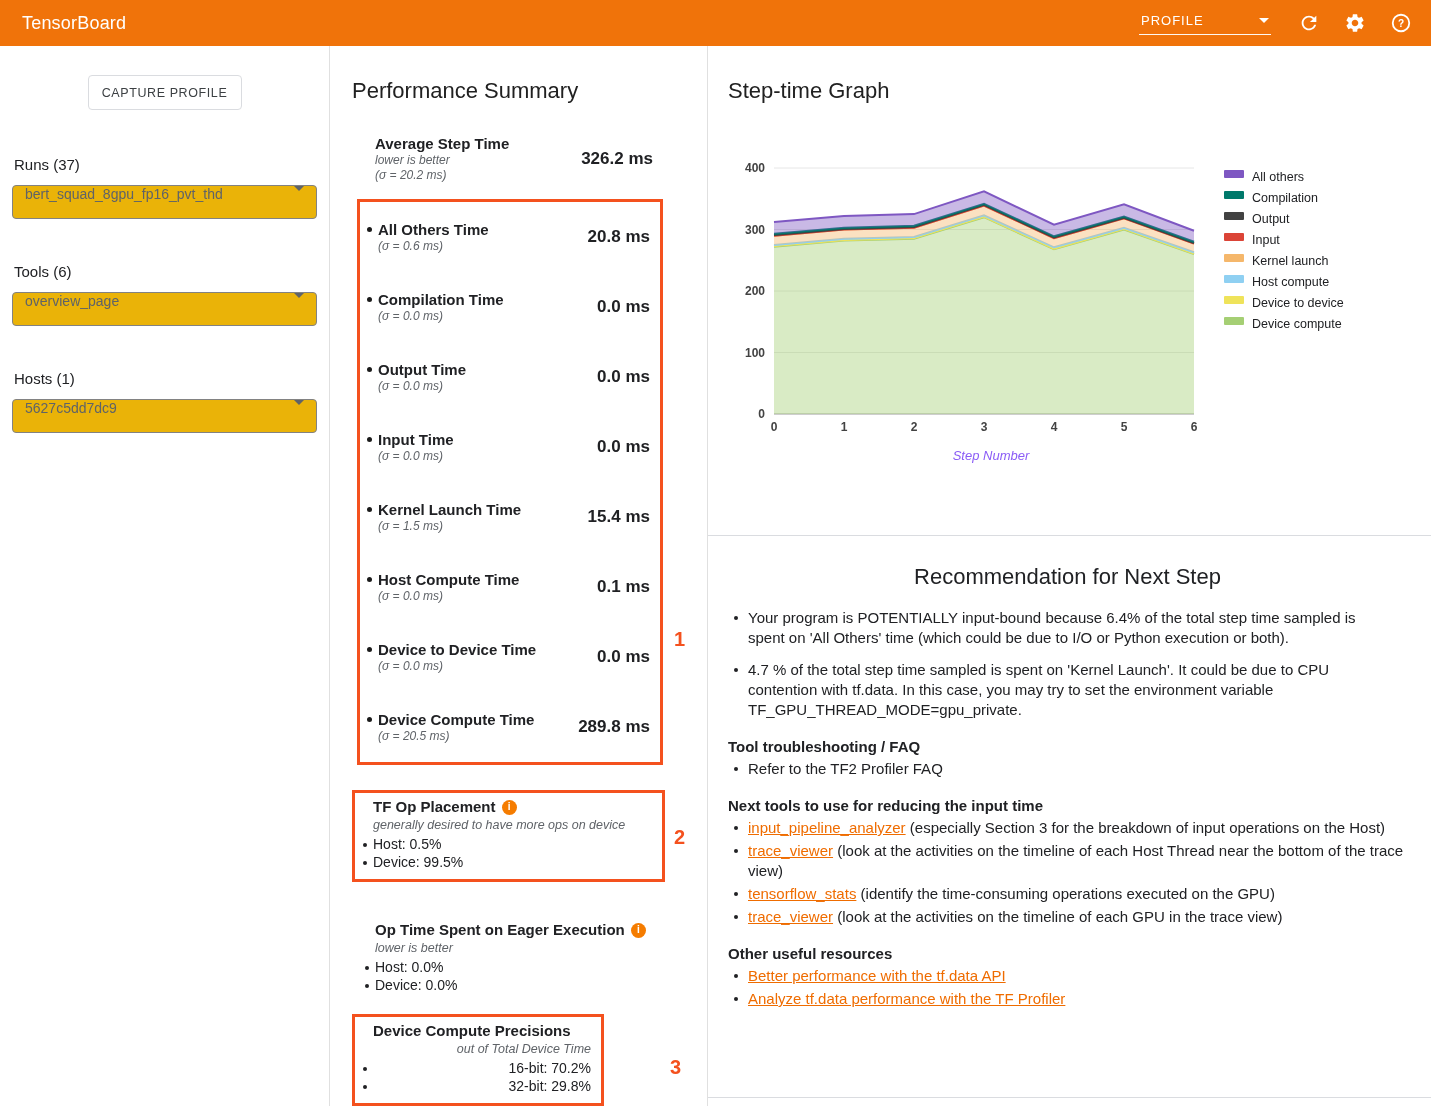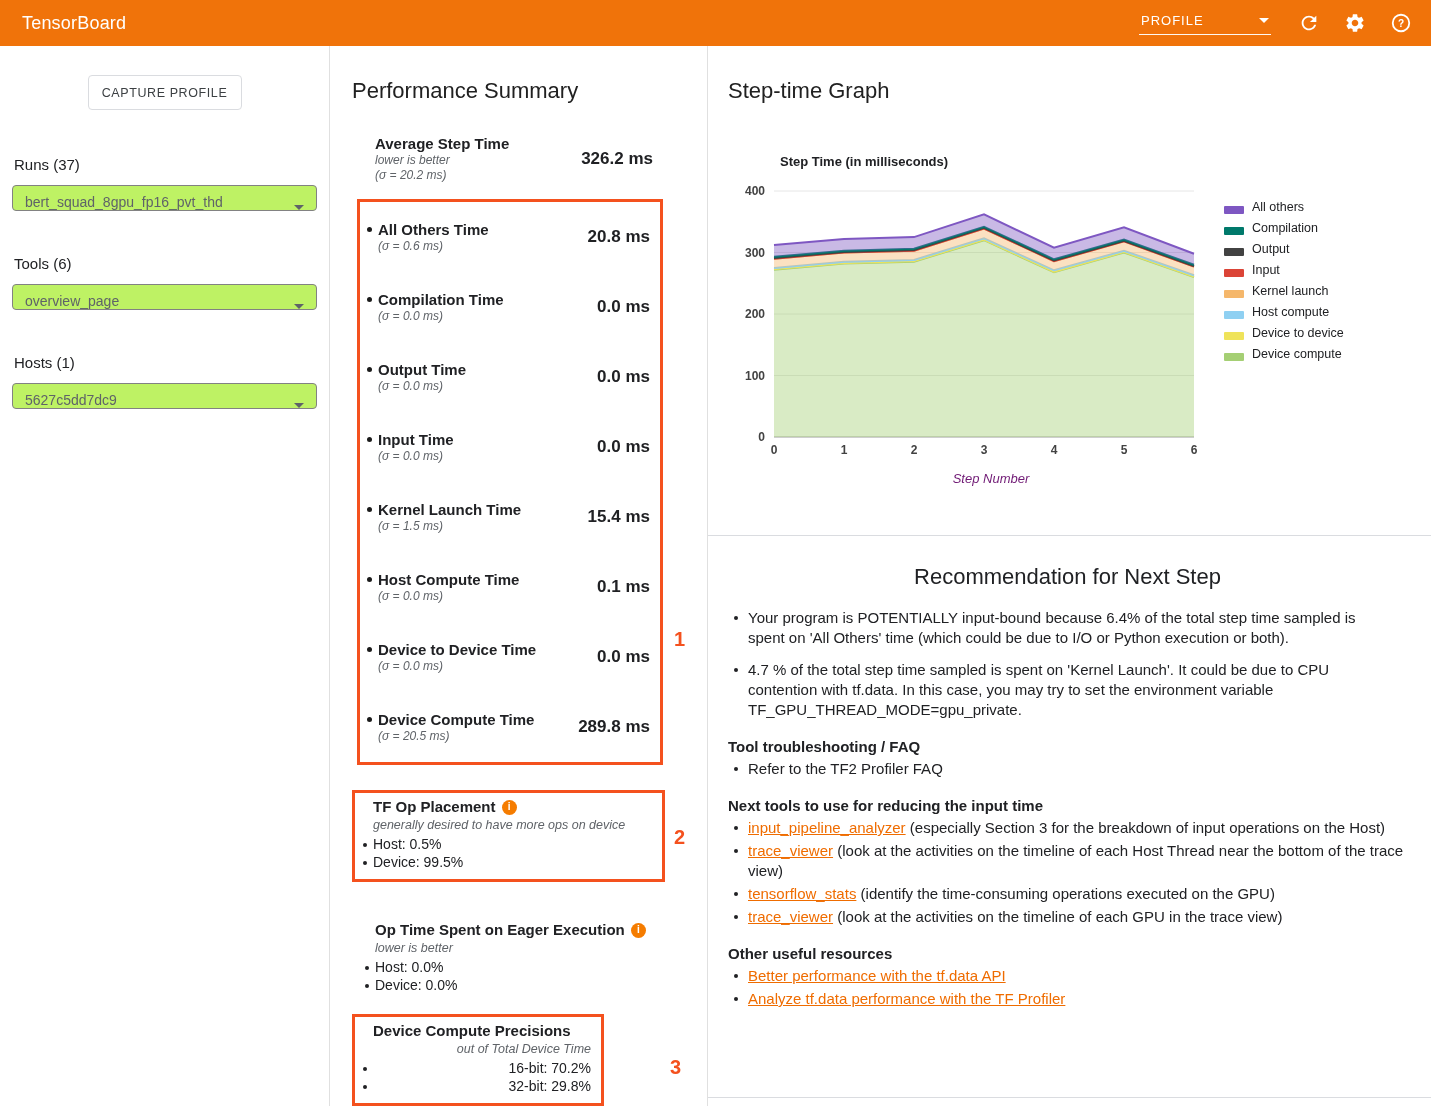--- a/index.html
+++ b/index.html
@@ -23,23 +23,23 @@
   .middle { width:378px; flex-shrink:0; border-right:1px solid #e0e0e0; padding:32px 0 0 22px; overflow:hidden; }
   .rightcol { flex:1; display:flex; flex-direction:column; position:relative; overflow:hidden; }
 
   
   .capture-btn { display:block; margin:0 auto; width:154px; height:35px; background:#fff;
     border:1px solid #dadce0; border-radius:4px; font-family:"Liberation Sans",sans-serif;
     font-size:12.5px; font-weight:500; letter-spacing:.6px; color:#3c4043; cursor:pointer; }
   .side-group { margin-top:44px; }
   .side-group.first { margin-top:46px; }
   .side-label { margin-left:14px; font-size:15px; color:#202124; line-height:17px; }
-  .select-box { margin:12px 12px 0 12px; height:26px; border:1px solid #828282; border-radius:4px;
-    display:flex; align-items:flex-end; justify-content:space-between; padding:0 12px;
-    font-size:14px; color:#5f6368; cursor:pointer; background:#bef264; }
+  .select-box { margin:12px 12px 0 12px; height:34px; border:1px solid #828282; border-radius:4px;
+    display:flex; align-items:flex-start; justify-content:space-between; padding:0 12px;
+    font-size:14px; color:#5f6368; cursor:pointer; background:#eab308; }
   .select-box .tri { border-top-color:#5f6368; }
 
   
   .col-title { font-size:22px; font-weight:500; color:#212121; line-height:26px; }
   .avg-row { display:flex; margin:30px 10px 0 23px; width:278px; }
   .metric-name { font-size:15px; font-weight:700; line-height:19px; }
   .metric-note, .metric-sigma { font-size:12px; font-style:italic; color:#5f6368; line-height:15px; }
   .metric-value { font-size:17px; font-weight:700; margin-left:auto; white-space:nowrap; }
   .avg-row .metric-value { align-self:center; }
 
@@ -76,23 +76,23 @@
     display:inline-flex; align-items:center; justify-content:center; font-size:10px;
     font-weight:700; font-style:normal; cursor:pointer; flex-shrink:0; }
   .info-icon::before { content:"i"; }
 
   
   .graph-section { padding:32px 0 0 20px; height:490px; border-bottom:1px solid #dadce0; }
   .chart-block { margin-top:50px; }
   .chart-title { font-size:13px; font-weight:700; margin:0 0 8px 52px; }
   .chart-wrap { display:flex; }
   #step-chart-svg { display:block; font-family:"Liberation Sans",sans-serif; }
-  .xlabel { font-size:13px; font-style:italic; width:486px; padding-left:40px; text-align:center; margin-top:12px; color:#701a75; }
+  .xlabel { font-size:13px; font-style:italic; width:486px; padding-left:40px; text-align:center; margin-top:12px; color:#8b5cf6; }
   .legend { margin-left:10px; padding-top:16px; }
-  .legend-row { display:flex; align-items:flex-end; height:21px; font-size:12.5px; color:#202124; }
+  .legend-row { display:flex; align-items:flex-start; height:21px; font-size:12.5px; color:#202124; }
   .legend-swatch { width:20px; height:8px; margin-right:8px; border-radius:1px; }
 
   
   .rec-section { padding:28px 24px 0 20px; flex:1; }
   .rec-title { font-size:22px; font-weight:500; line-height:26px;text-align:center; }
   .rec-bullets { margin-top:18px; }
   .rec-bullets li { font-size:15px; line-height:20px; padding-left:20px; margin-bottom:12px; max-width:668px; }
   .rec-bullets li::before { left:6px; }
   .rec-items li { font-size:15px; line-height:20px; padding-left:20px; margin-bottom:3px; max-width:676px; }
   .rec-items li::before { left:6px; }
@@ -283,21 +283,20 @@
         </div>
         <div class="anno-num num3">3</div>
       </div>
     </section>
 
     <section class="rightcol">
 
       <div class="graph-section">
         <h2 class="col-title">Step-time Graph</h2>
         <div class="chart-block">
-          <div class="chart-title">Step Time (in milliseconds)</div>
           <div class="chart-wrap">
             <div>
               <svg id="step-chart-svg" width="486" height="282" viewBox="0 0 486 282">
                   <line x1="46" y1="260" x2="466" y2="260" stroke="#9e9e9e" stroke-width="1"></line>
                   <text x="37" y="264" text-anchor="end" font-size="12" font-weight="700" fill="#424242">0</text>
                   <line x1="46" y1="198.5" x2="466" y2="198.5" stroke="#e6e6e6" stroke-width="1"></line>
                   <text x="37" y="202.5" text-anchor="end" font-size="12" font-weight="700" fill="#424242">100</text>
                   <line x1="46" y1="137" x2="466" y2="137" stroke="#e6e6e6" stroke-width="1"></line>
                   <text x="37" y="141" text-anchor="end" font-size="12" font-weight="700" fill="#424242">200</text>
                   <line x1="46" y1="75.5" x2="466" y2="75.5" stroke="#e6e6e6" stroke-width="1"></line>

